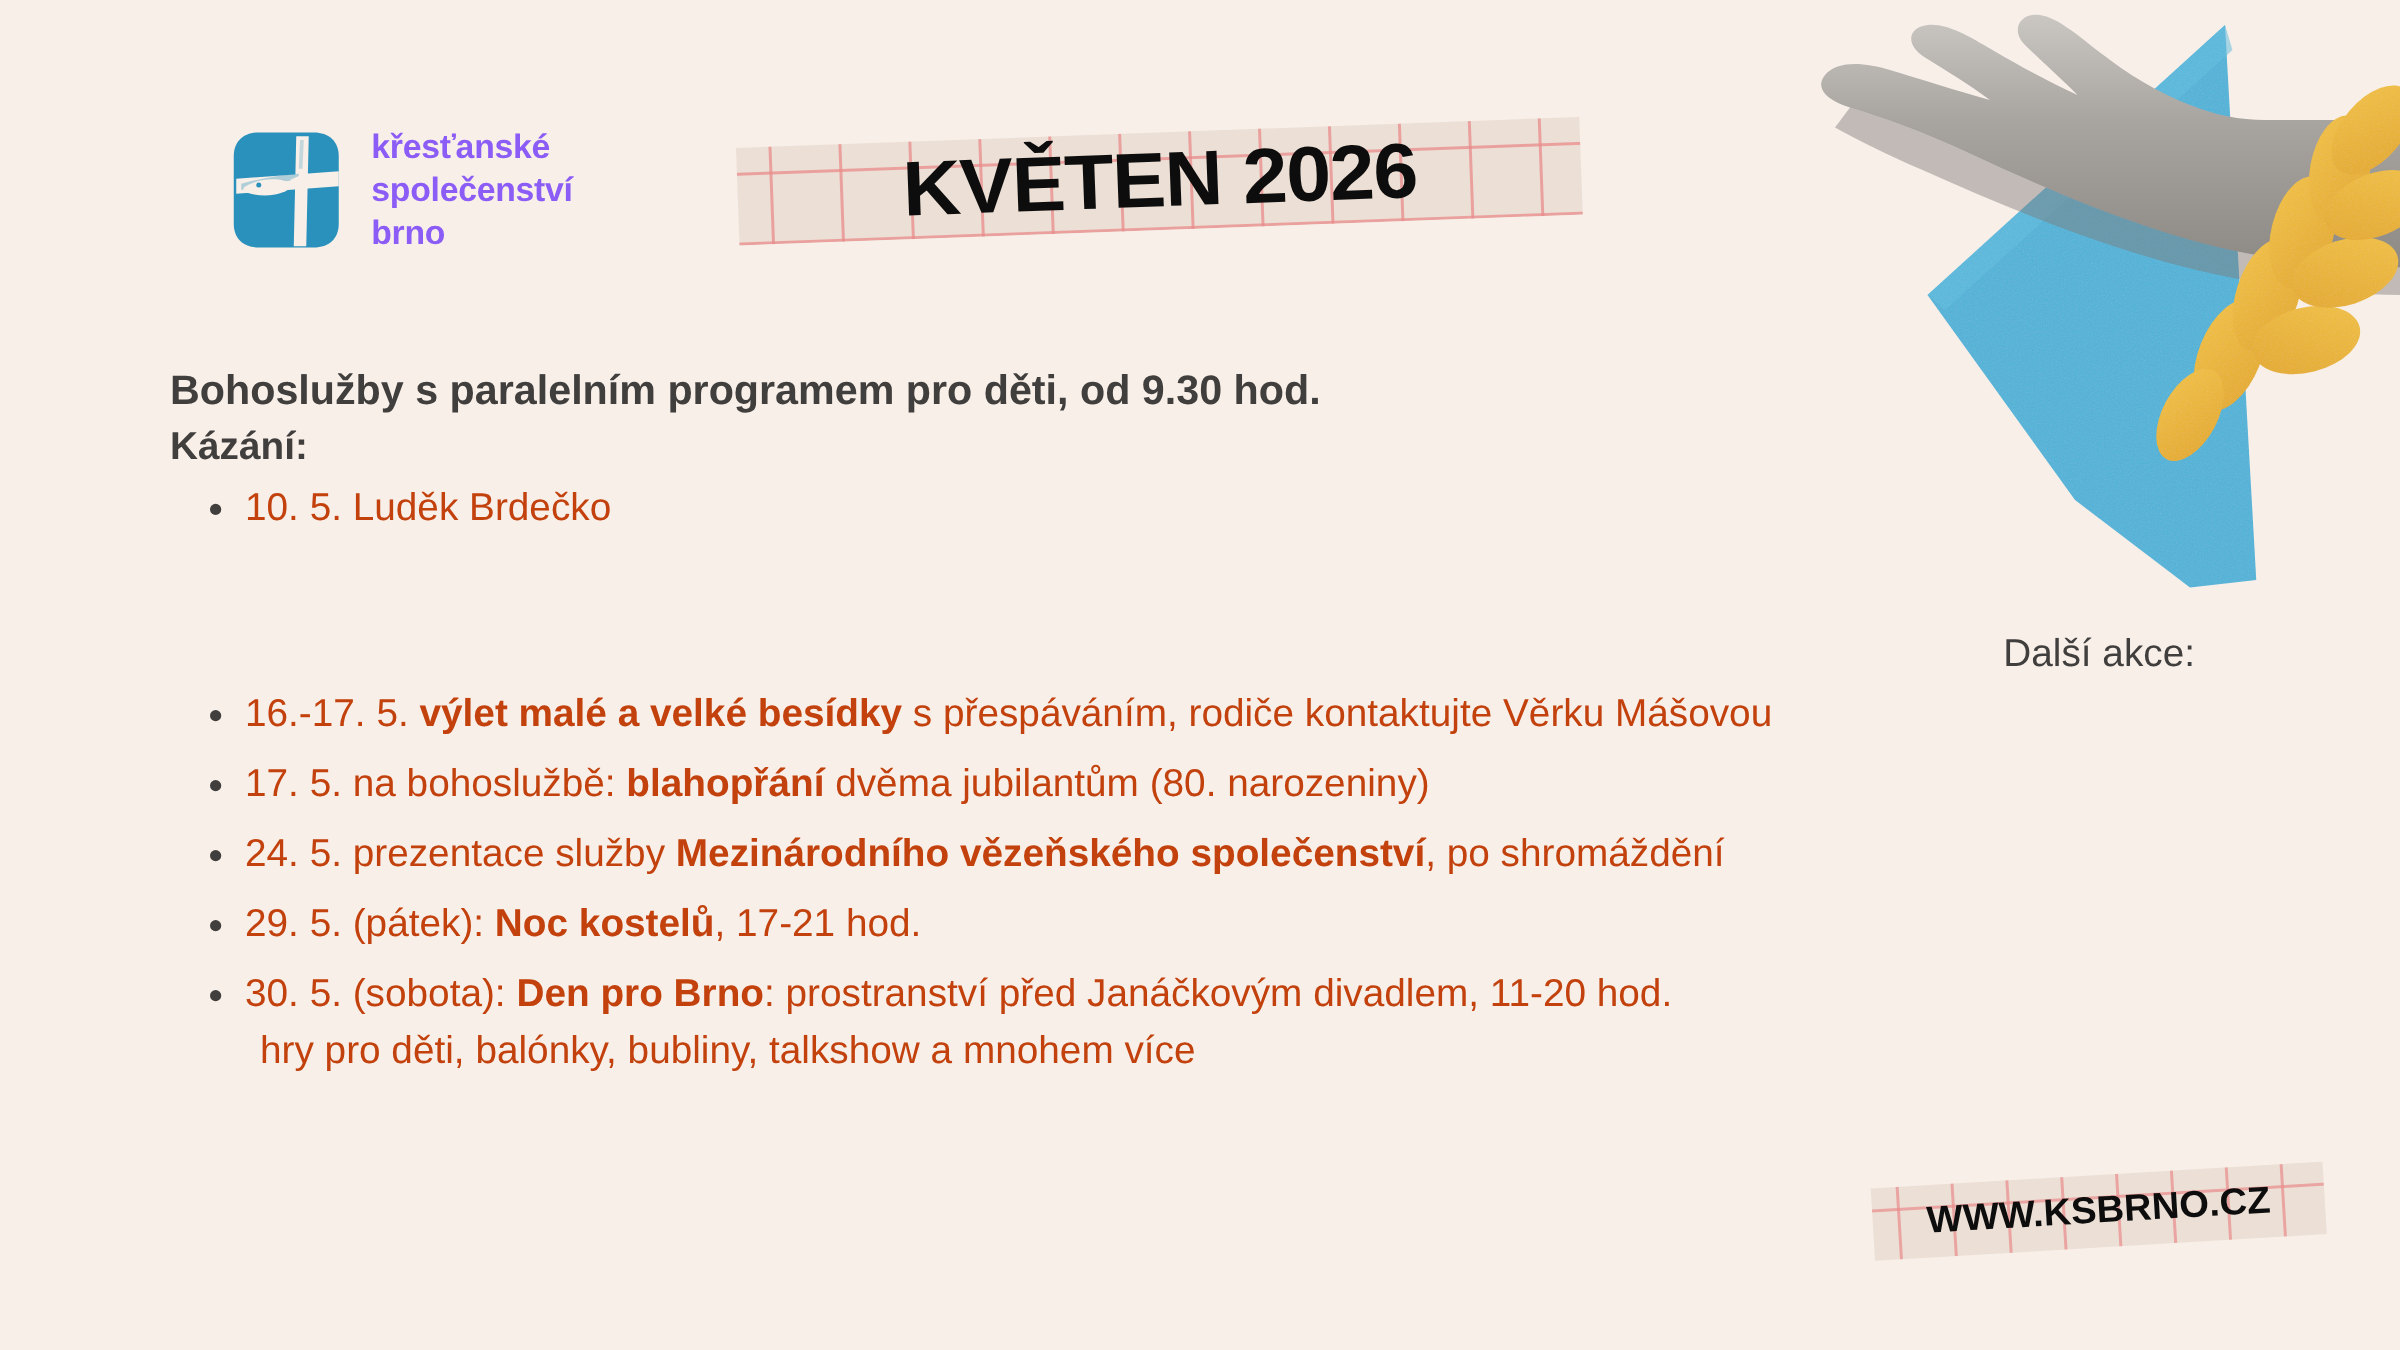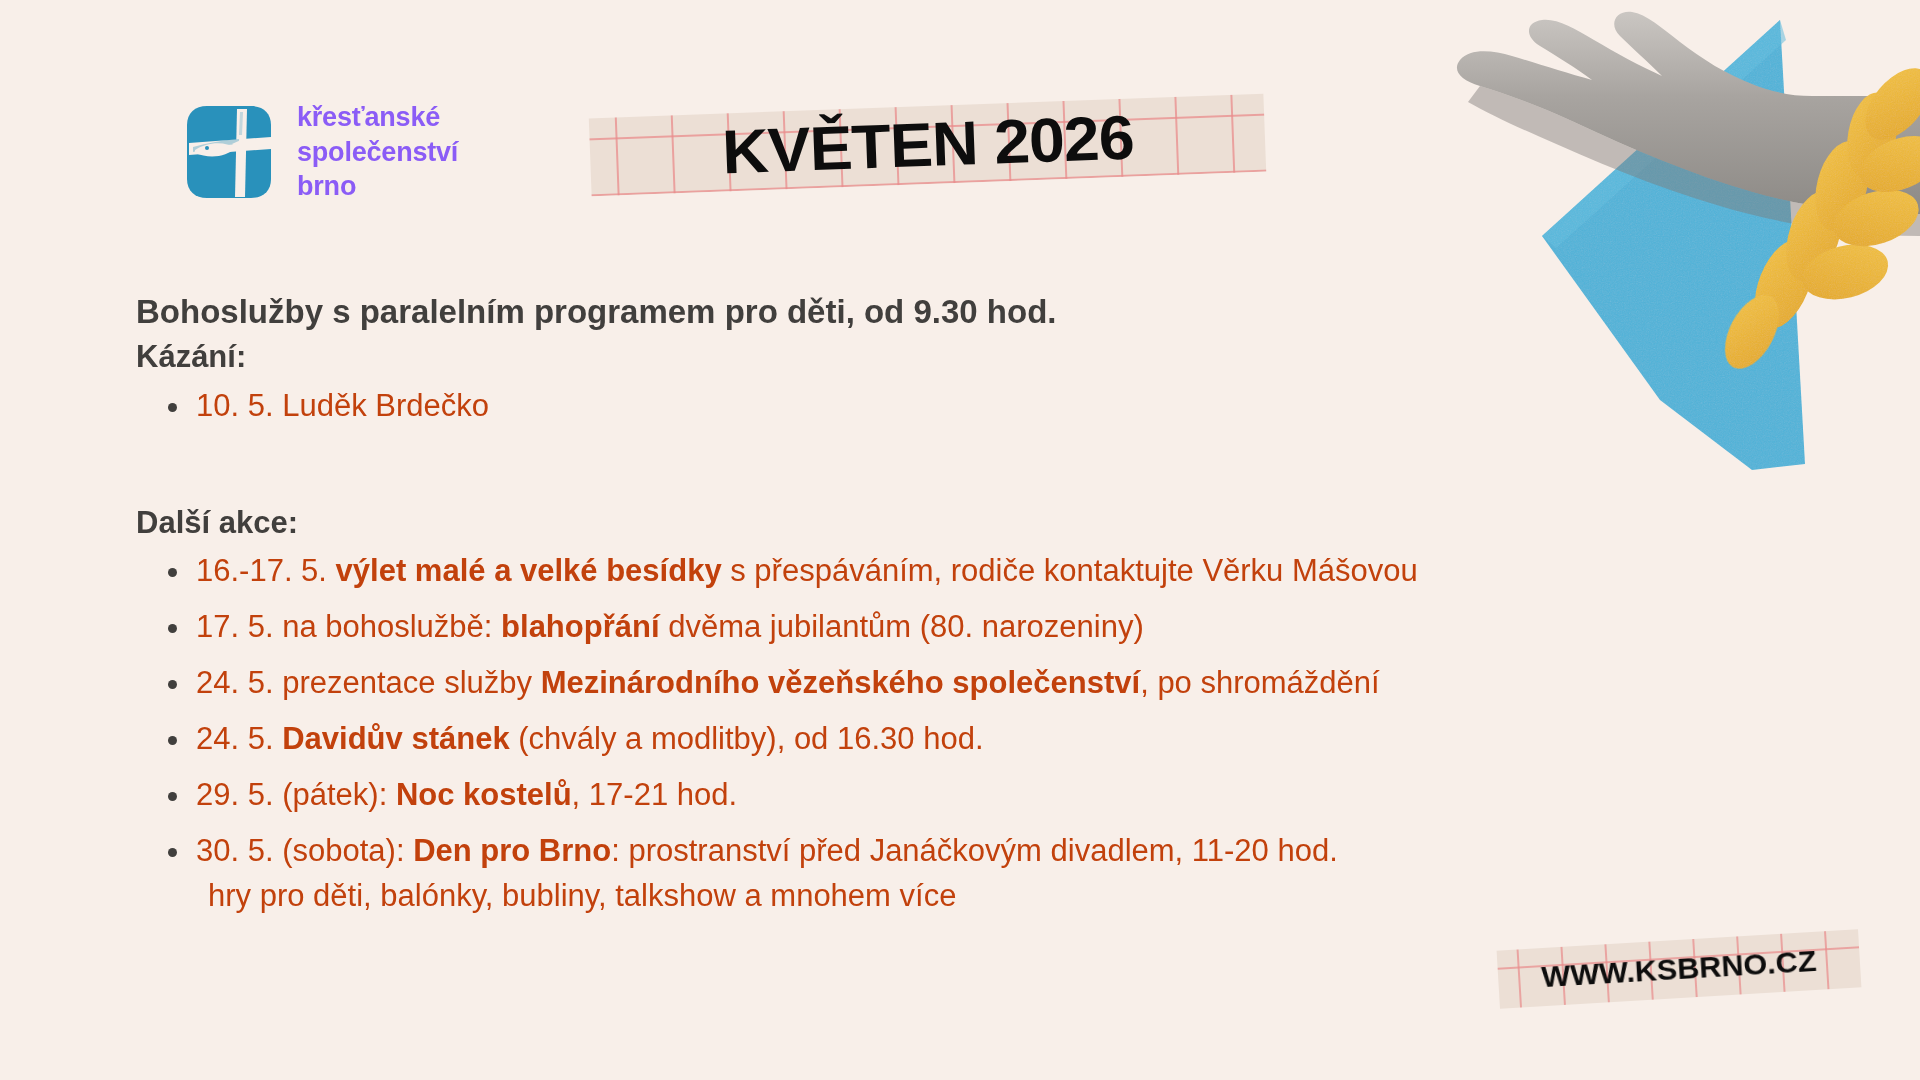--- a/index.html
+++ b/index.html
@@ -74,21 +74,21 @@
     position:absolute;left:136px;top:290px;width:1620px;
     color:#413f3d;
   }
   .lead{
     font-size:33px;font-weight:700;line-height:1.34;margin:0 0 2px 0;
   }
   .sub{
     font-size:31px;font-weight:700;line-height:1.34;margin:0;
   }
   .section-head{
-    font-size:31px;font-weight:700;line-height:1.34;margin:0;
+    font-size:31px;font-weight:400;line-height:1.34;margin:0;text-align:right;
   }
   .spacer-lg{height:62px;}
 
   ul.items{list-style:none;margin:6px 0 0 0;padding:0;}
   ul.items li{
     position:relative;
     padding-left:60px;
     font-size:31px;font-weight:400;line-height:1.45;
     margin:0 0 11px 0;
     color:#c2410c;
@@ -223,23 +223,20 @@
       </li>
 
       <li>
         <span class="dot"></span><span>17. 5. na bohoslužbě: </span><b>blahopřání</b><span> dvěma jubilantům (80. narozeniny)</span>
       </li>
 
       <li>
         <span class="dot"></span><span>24. 5. prezentace služby </span><b>Mezinárodního vězeňského společenství</b><span>, po shromáždění</span>
       </li>
 
-      <li>
-        <span class="dot"></span><span>24. 5. </span><b>Davidův stánek</b><span> (chvály a modlitby), od 16.30 hod.</span>
-      </li>
 
       <li>
         <span class="dot"></span><span>29. 5. (pátek): </span><b>Noc kostelů</b><span>, 17-21 hod.</span>
       </li>
 
       <li>
         <span class="dot"></span><span>30. 5. (sobota): </span><b>Den pro Brno</b><span>: prostranství před Janáčkovým divadlem, 11-20 hod.</span>
         <span class="cont2">hry pro děti, balónky, bubliny, talkshow a mnohem více</span>
       </li>
 

